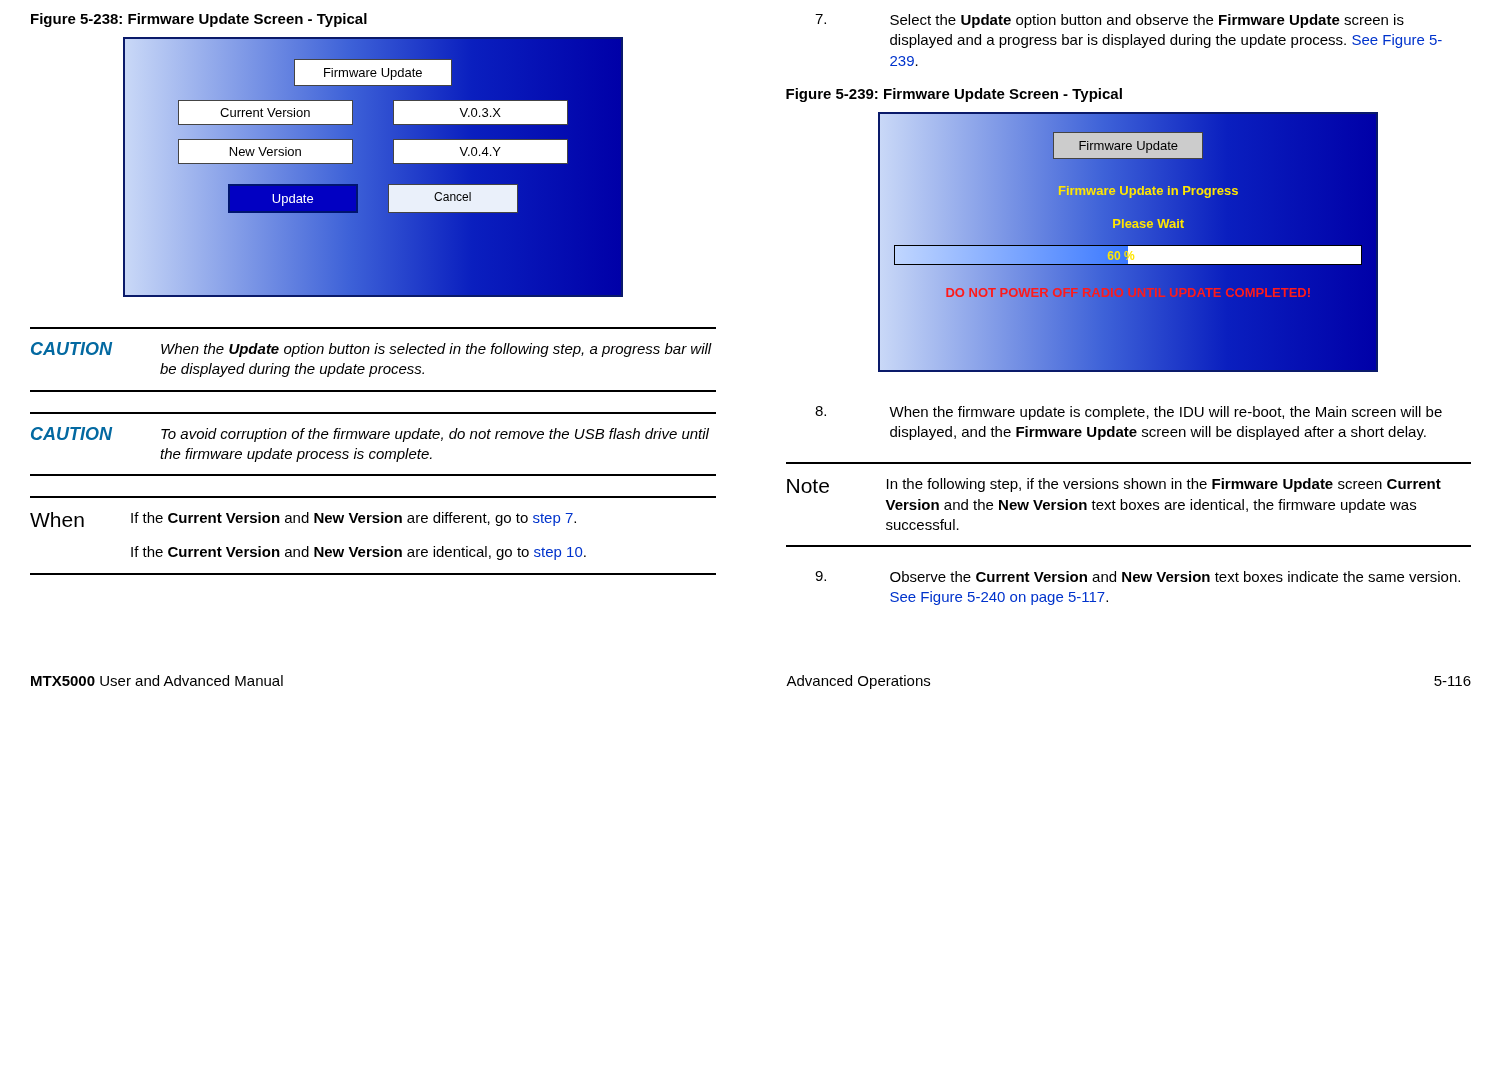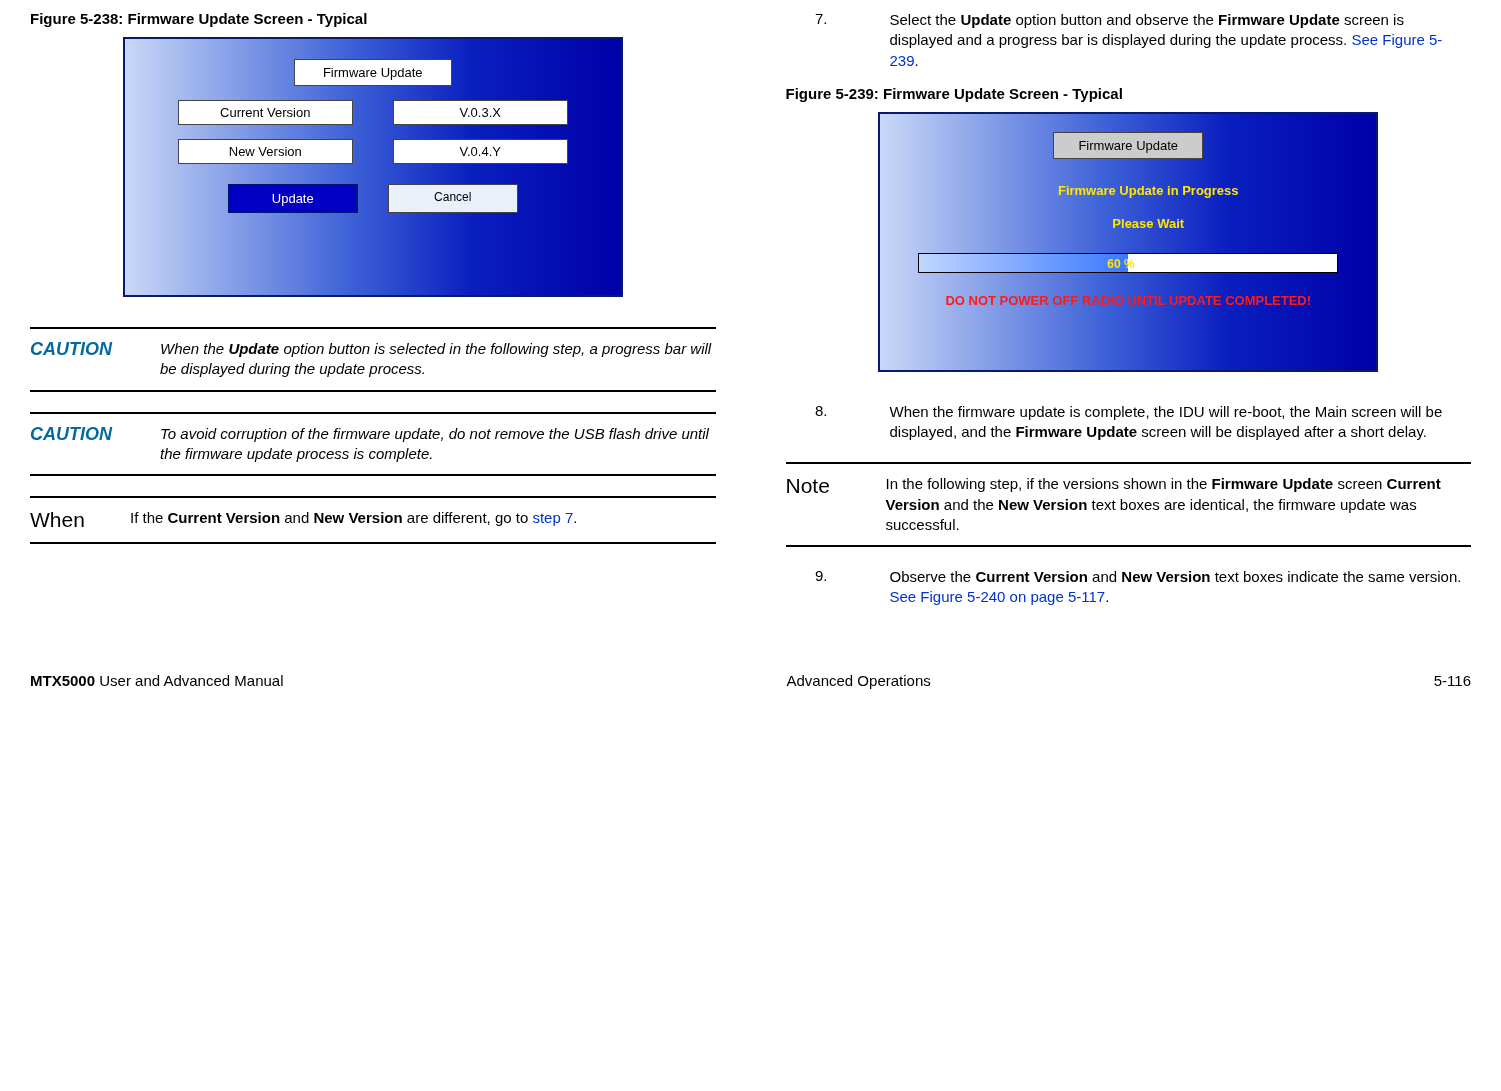--- a/index.html
+++ b/index.html
@@ -109,23 +109,23 @@
   .screen2 .title-btn2 {
     background: #ccc;
     border: 1px solid #444;
     padding: 5px 24px;
     font-size: 13px;
     color: #000;
     margin-bottom: 24px;
   }
   .yellow-txt { color: #ffe600; font-weight: bold; font-size: 13px; text-align: center; padding-left: 40px; }
   .yt1 { margin-bottom: 18px; }
-  .yt2 { margin-bottom: 22px; }
+  .yt2 { margin-bottom: 14px; }
   .progress-bar {
-    width: 420px;
+    width: 468px;
     height: 20px;
     background: #fff;
     border: 1px solid #000;
     position: relative;
     margin-bottom: 20px;
   }
   .progress-fill {
     position: absolute;
     top: 0; left: 0; bottom: 0;
     width: 50%;
@@ -188,20 +188,23 @@
         <div class="cb-label">CAUTION</div>
         <div class="cb-body">To avoid corruption of the firmware update, do not remove the USB flash drive until the firmware update process is complete.</div>
       </div>
     </div>
 
     <div class="rule-block">
       <div class="rule-inner">
         <div class="note-label">When</div>
         <div class="note-body">
           <span>If the </span><span class="bold">Current Version</span><span> and </span><span class="bold">New Version</span><span> are different, go to </span><span class="link">step 7</span><span>.</span>
+          <div class="para">
+            <span>If the </span><span class="bold">Current Version</span><span> and </span><span class="bold">New Version</span><span> are identical, go to </span><span class="link">step 10</span><span>.</span>
+          </div>
         </div>
       </div>
     </div>
   </div>
 
   <div class="col">
     <div class="step">
       <div class="step-num">7.</div>
       <div class="step-body">
         <span>Select the </span><span class="bold">Update</span><span> option button and observe the </span><span class="bold">Firmware Update</span><span> screen is displayed and a progress bar is displayed during the update process.  </span><span class="link">See Figure 5-239</span><span>.</span>

